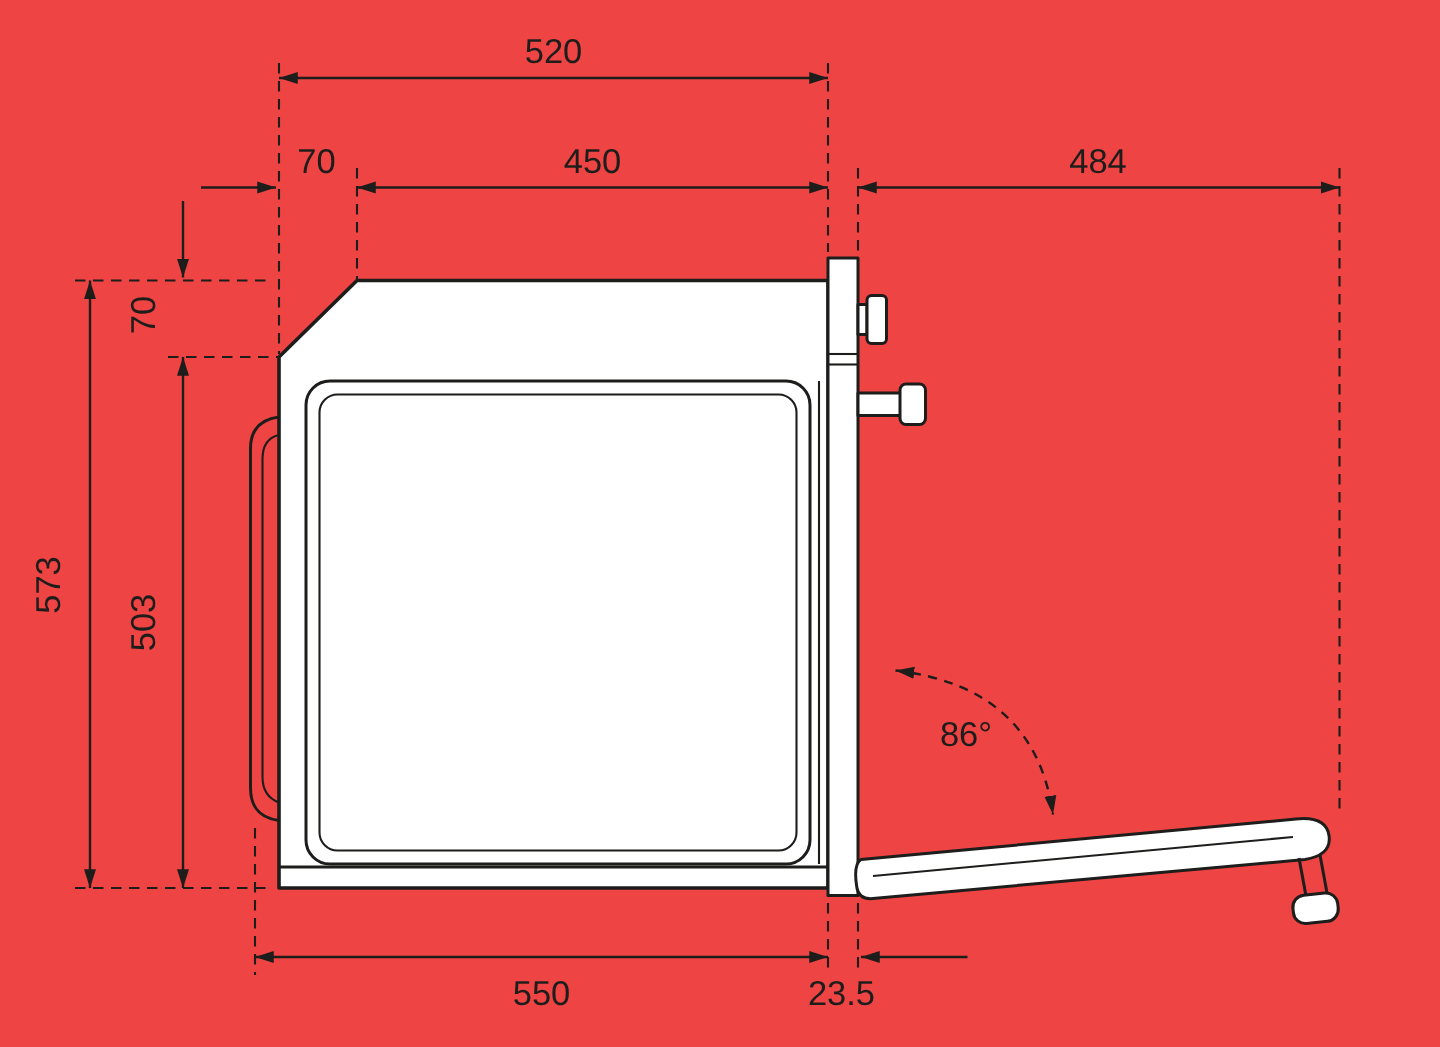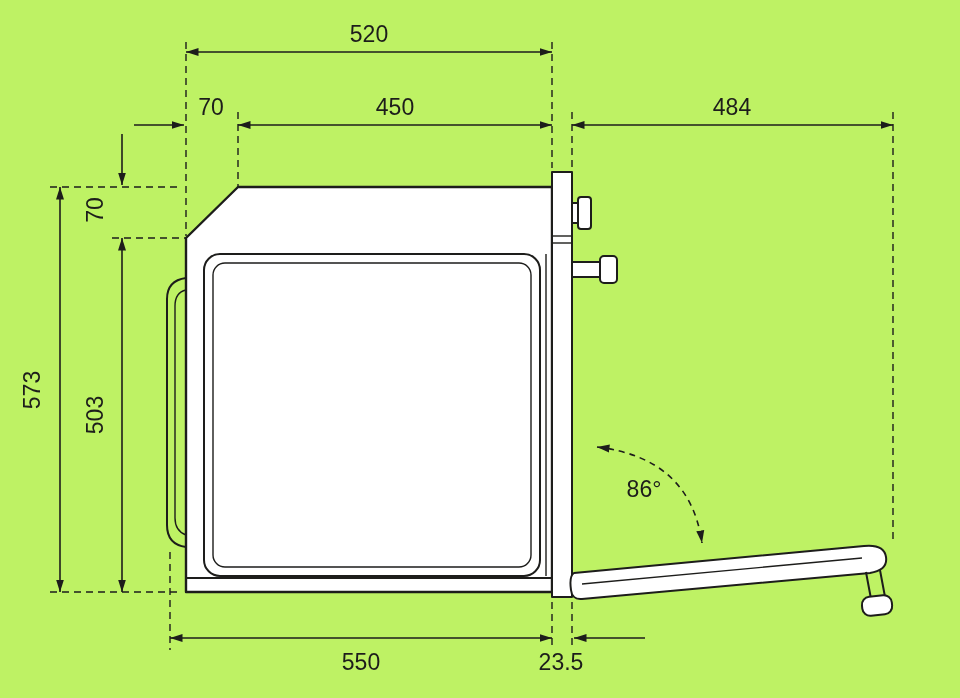--- a/index.html
+++ b/index.html
@@ -5,21 +5,21 @@
   html, body {
     margin: 0;
     padding: 0;
     background: #fcfcfc;
     font-family: "Liberation Sans", sans-serif;
   }
   .stage {
     position: relative;
     width: 960px;
     height: 698px;
-    background: #bef264;
+    background: #ef4444;
     overflow: hidden;
   }
   svg { display: block; }
   .dim-text {
     font-family: "Liberation Sans", sans-serif;
     font-size: 23px;
     fill: #1d1d1b;
   }
   .outline   { fill: #ffffff; stroke: #1d1d1b; stroke-width: 2.4; stroke-linejoin: round; }
   .thin      { fill: none;    stroke: #1d1d1b; stroke-width: 1.4; }

